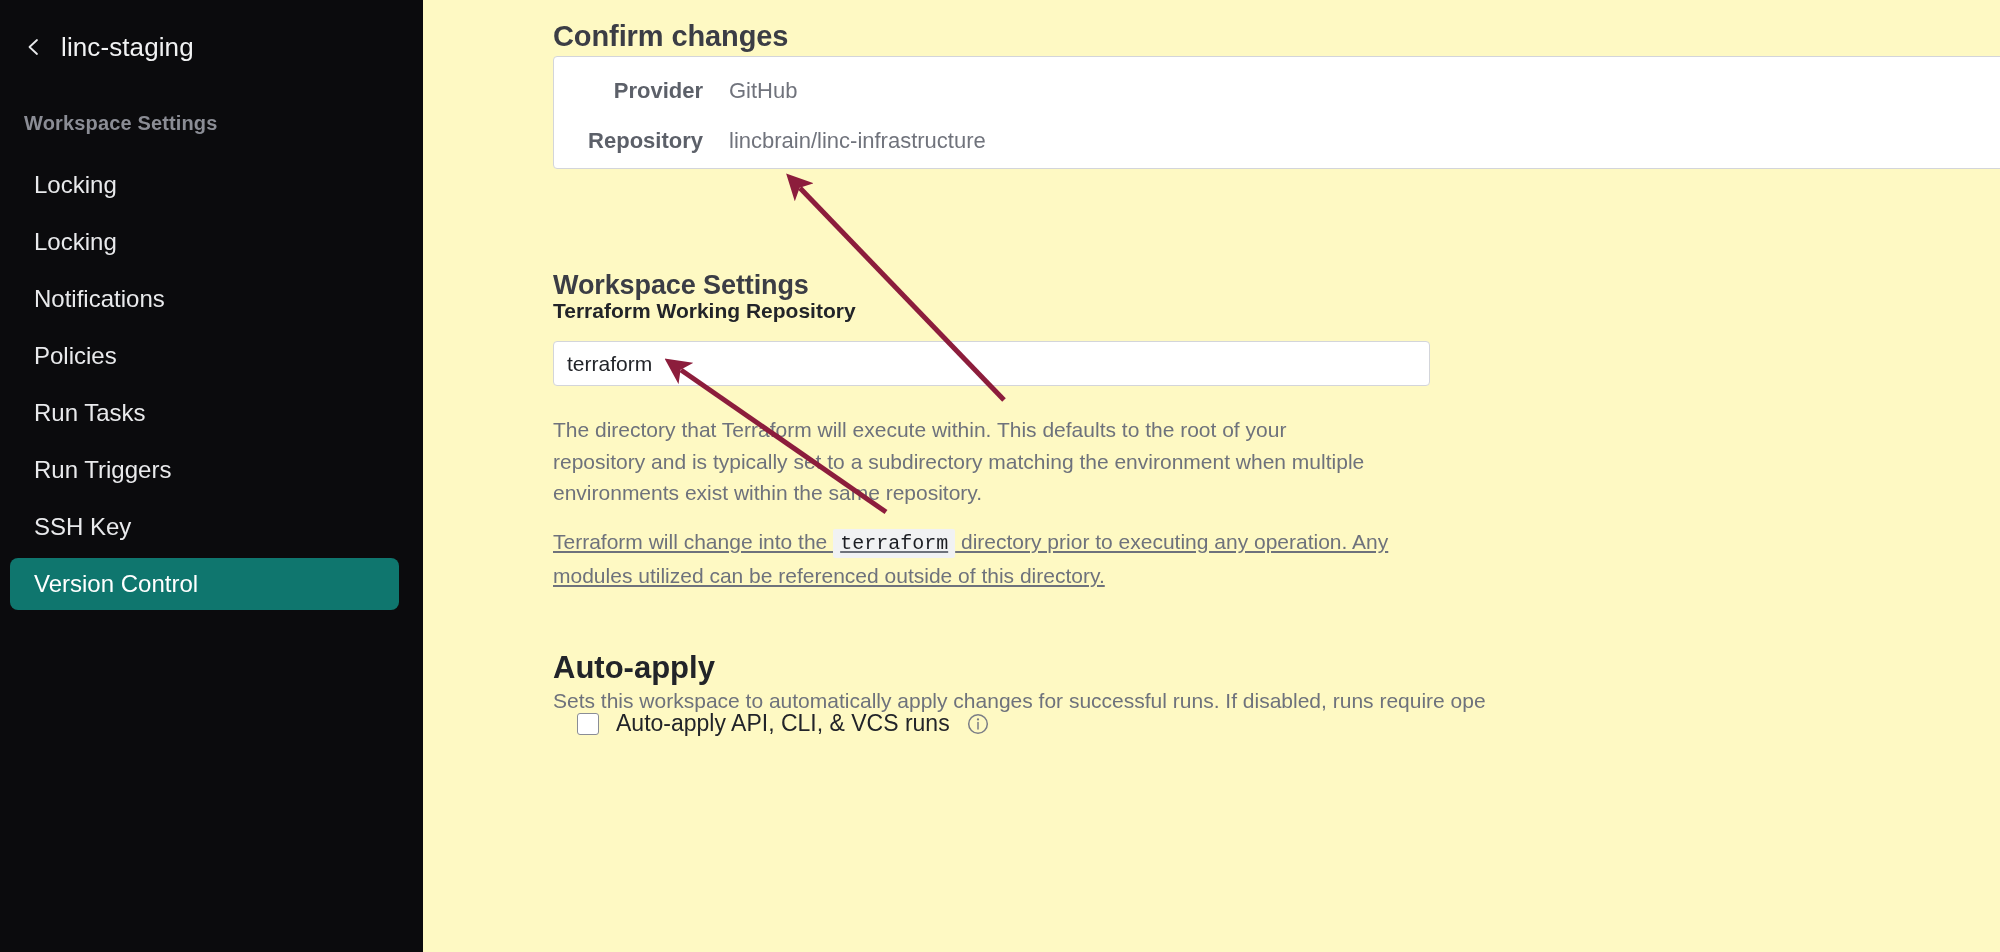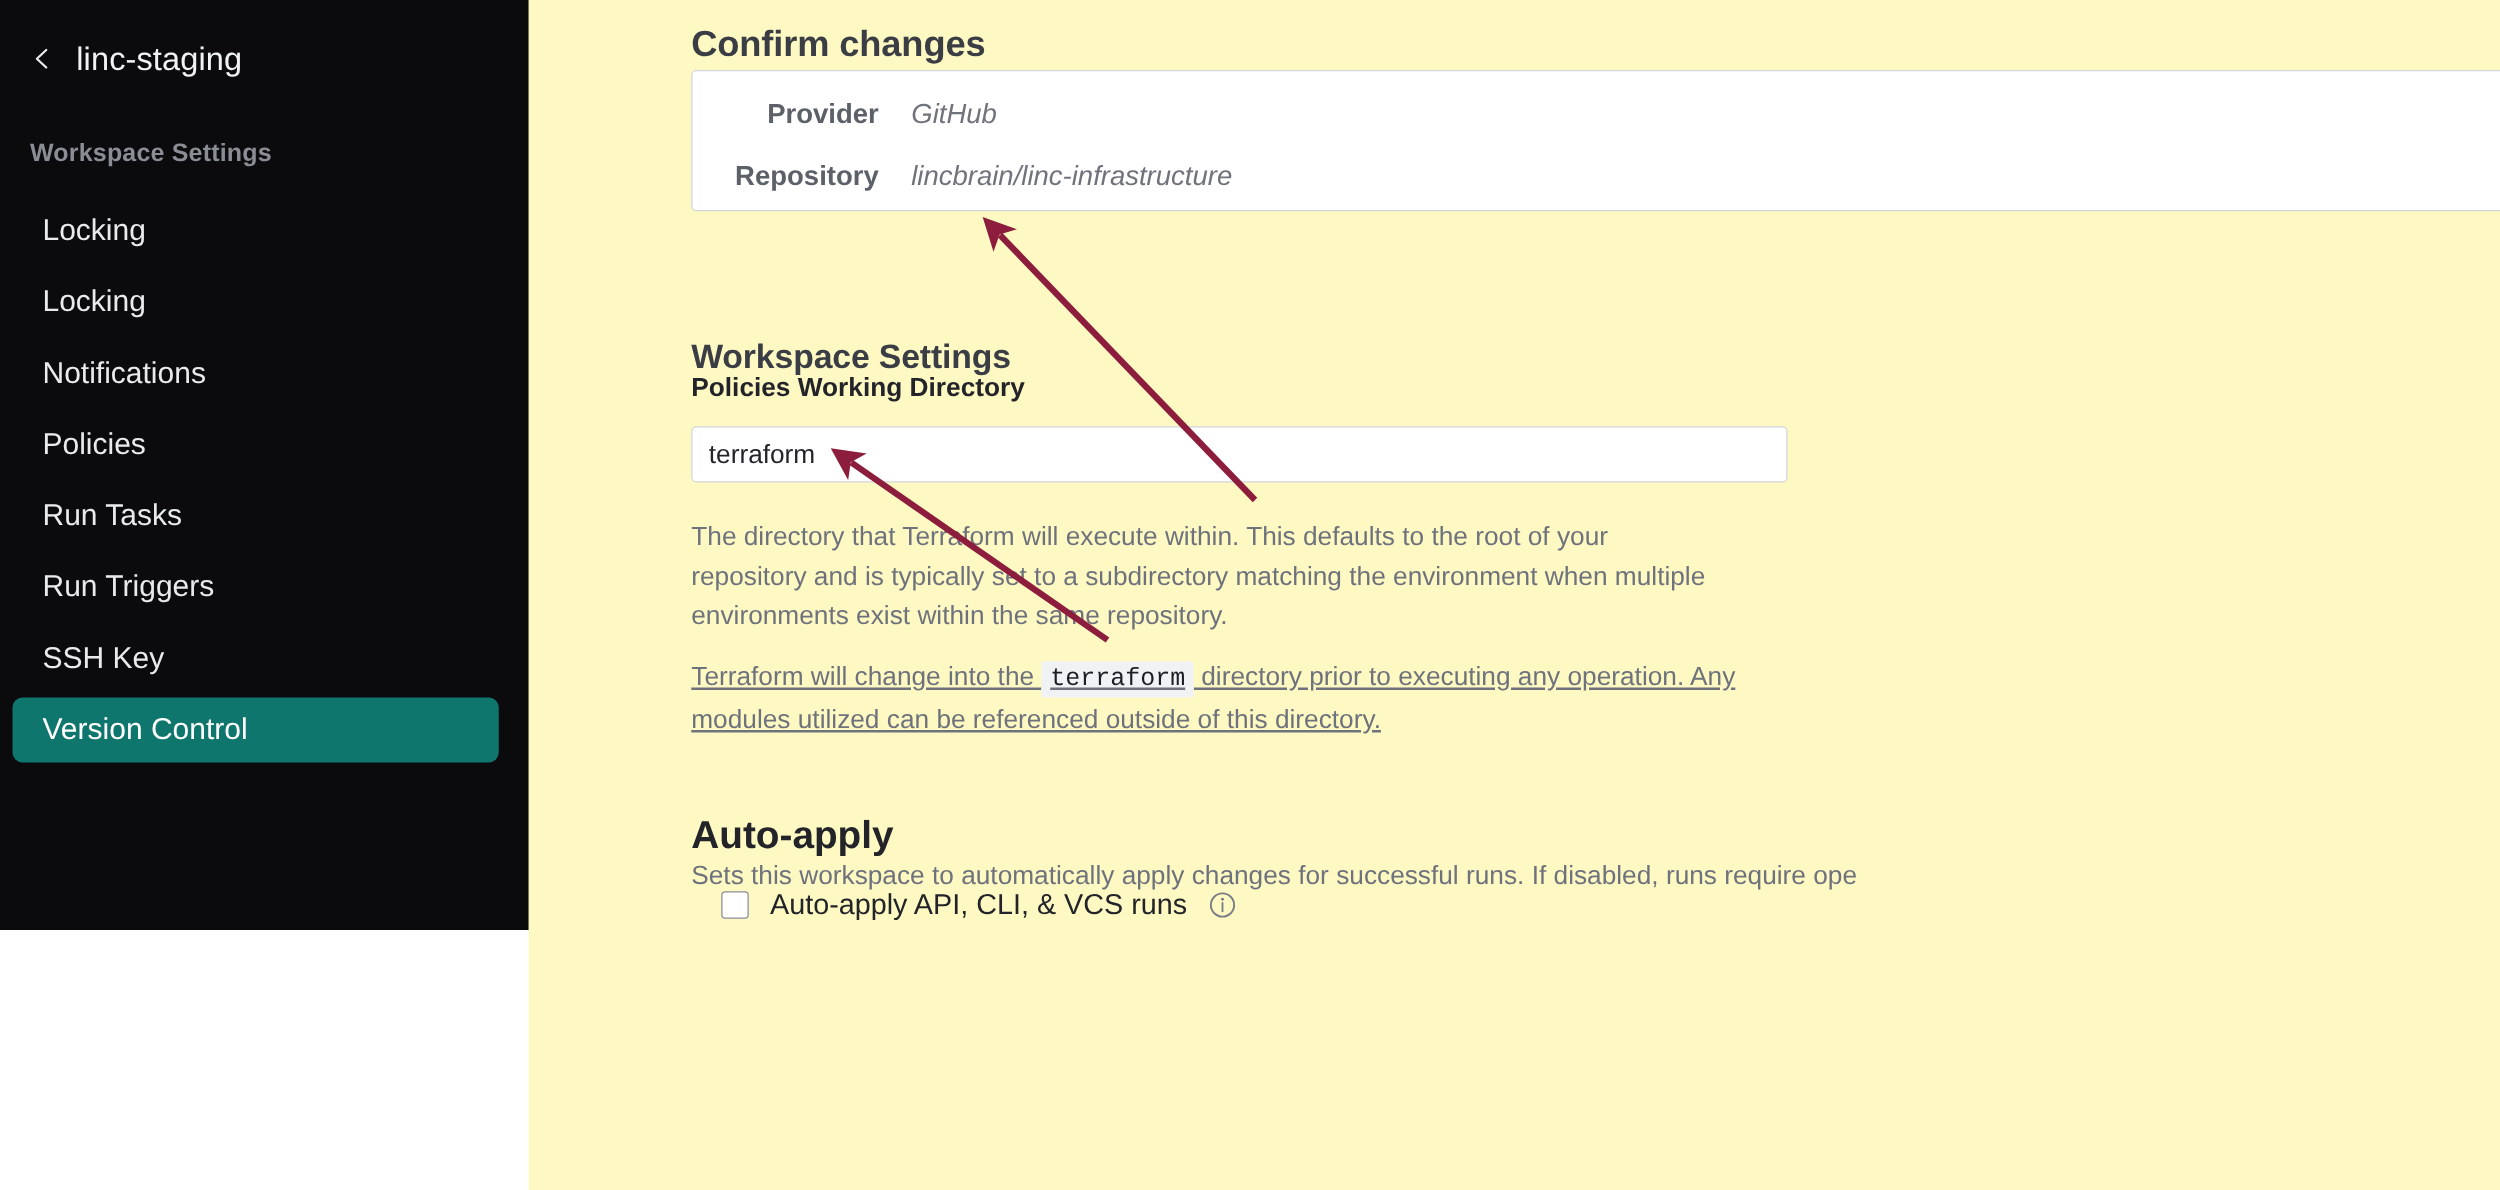--- a/index.html
+++ b/index.html
@@ -14,21 +14,21 @@
     font-family: "Liberation Sans", sans-serif;
     position: relative;
   }
 
   
   #sidebar {
     position: absolute;
     left: 0;
     top: 0;
     width: 423px;
-    height: 744px;
+    height: 952px;
     background: #0b0b0d;
     box-sizing: border-box;
     overflow: hidden;
   }
   #sidebar-header {
     display: flex;
     align-items: center;
     gap: 17px;
     padding: 34px 0 0 24px;
   }
@@ -120,21 +120,20 @@
     padding-right: 26px;
     box-sizing: border-box;
     font-size: 22px;
     font-weight: bold;
     color: #5c6069;
   }
   .kv-value {
     font-size: 22px;
     color: #70737c;
     font-weight: 400;
-    font-style: italic;
   }
 
   
   #ws-heading {
     position: absolute;
     left: 130px;
     top: 248px;
     font-size: 27px;
     font-weight: bold;
     color: #3b3d45;
@@ -293,21 +292,21 @@
       <div class="kv-value">GitHub</div>
     </div>
     <div class="kv-row">
       <div class="kv-label">Repository</div>
       <div class="kv-value">lincbrain/linc-infrastructure</div>
     </div>
   </div>
 
   <h2 id="ws-heading">Workspace Settings</h2>
 
-  <label id="twd-label">Policies Working Directory</label>
+  <label id="twd-label">Terraform Working Repository</label>
 
   <input id="twd-input" type="text" value="terraform" style="">
 
   <p id="twd-desc">The directory that Terraform will execute within. This defaults to the root of your repository and is typically set to a subdirectory matching the environment when multiple environments exist within the same repository.</p>
 
   <p id="twd-desc2"><span>Terraform will change into the </span><code class="inline">terraform</code><span> directory prior to executing any operation. Any modules utilized can be referenced outside of this directory.</span></p>
 
   <h3 id="autoapply-heading">Auto-apply</h3>
 
   <p id="autoapply-desc">Sets this workspace to automatically apply changes for successful runs. If disabled, runs require ope</p>

